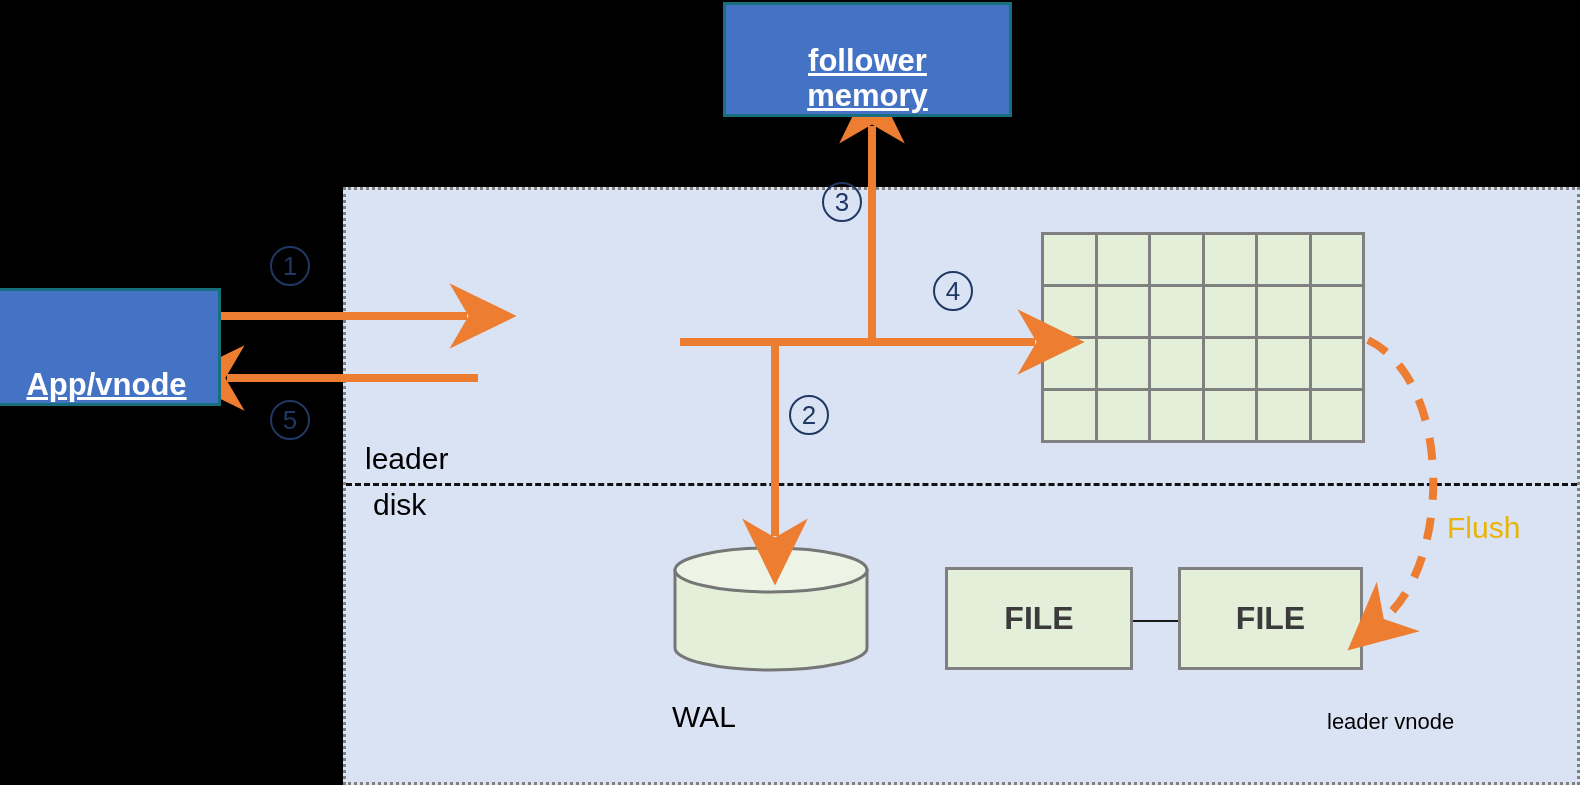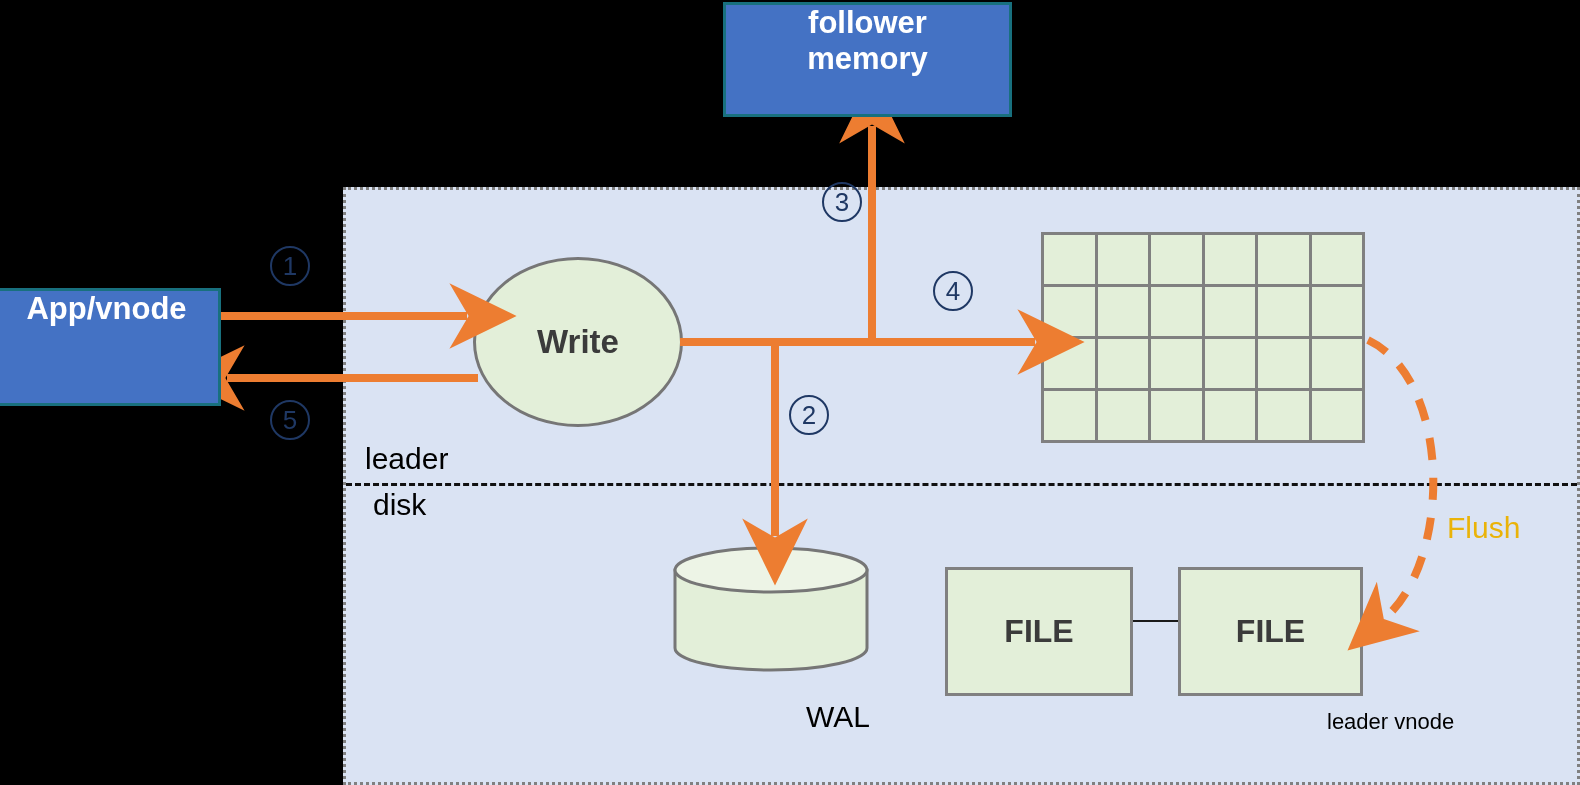--- a/index.html
+++ b/index.html
@@ -30,24 +30,25 @@
 
   
   .blue-box {
     position: absolute;
     background: #4472C4;
     border: 3px solid #18707E;
     box-sizing: border-box;
     color: #ffffff;
     font-weight: bold;
     display: flex;
-    align-items: flex-start;
+    align-items: flex-end;
     justify-content: center;
     text-align: center;
     line-height: 1.15;
+    text-decoration: underline;
   }
   #follower-vnode {
     left: 723px;
     top: 2px;
     width: 289px;
     height: 115px;
     font-size: 31px;
   }
   #app-taosc {
     left: -8px;
@@ -104,39 +105,39 @@
     top: 545px;
     width: 198px;
     height: 128px;
   }
   #wal-cylinder svg { display: block; }
   #wal-label {
     position: absolute;
     left: 672px;
     top: 700px;
     width: 198px;
-    text-align: right;
+    text-align: left;
     font-size: 30px;
     color: #000000;
   }
 
   
   .file-box {
     position: absolute;
     background: #E3EFD9;
     border: 3px solid #808080;
     box-sizing: border-box;
     display: flex;
     align-items: center;
     justify-content: center;
     color: #3B3B3B;
     font-size: 32px;
     font-weight: bold;
     top: 567px;
-    height: 129px;
+    height: 103px;
   }
   #file-box-1 { left: 945px; width: 188px; }
   #file-box-2 { left: 1178px; width: 185px; }
   #file-link {
     position: absolute;
     left: 1133px;
     top: 620px;
     width: 45px;
     height: 2px;
     background: #1a1a1a;
@@ -249,21 +250,20 @@
       <path d="M3,25 L3,103 A96,22 0 0 0 195,103 L195,25 Z" fill="#E3EFD9" stroke="#767676" stroke-width="3"></path>
       <ellipse cx="99" cy="25" rx="96" ry="22" fill="#EDF4E6" stroke="#767676" stroke-width="3"></ellipse>
     </svg>
   </div>
   <div id="wal-label">WAL</div>
 
   <div class="file-box" id="file-box-1">FILE</div>
   <div id="file-link"></div>
   <div class="file-box" id="file-box-2">FILE</div>
 
-  <div id="write-node">Write</div>
 
   <svg id="arrows">
     <defs>
       <marker id="ah" markerWidth="9" markerHeight="9" refX="2.2" refY="4.5" orient="auto" markerUnits="strokeWidth">
         <path d="M0,0.4 L8.4,4.5 L0,8.6 L2.4,4.5 Z" fill="#ED7D31"></path>
       </marker>
     </defs>
 
     <line x1="221" y1="316" x2="467" y2="316" stroke="#ED7D31" stroke-width="8" marker-end="url(#ah)"></line>
 

